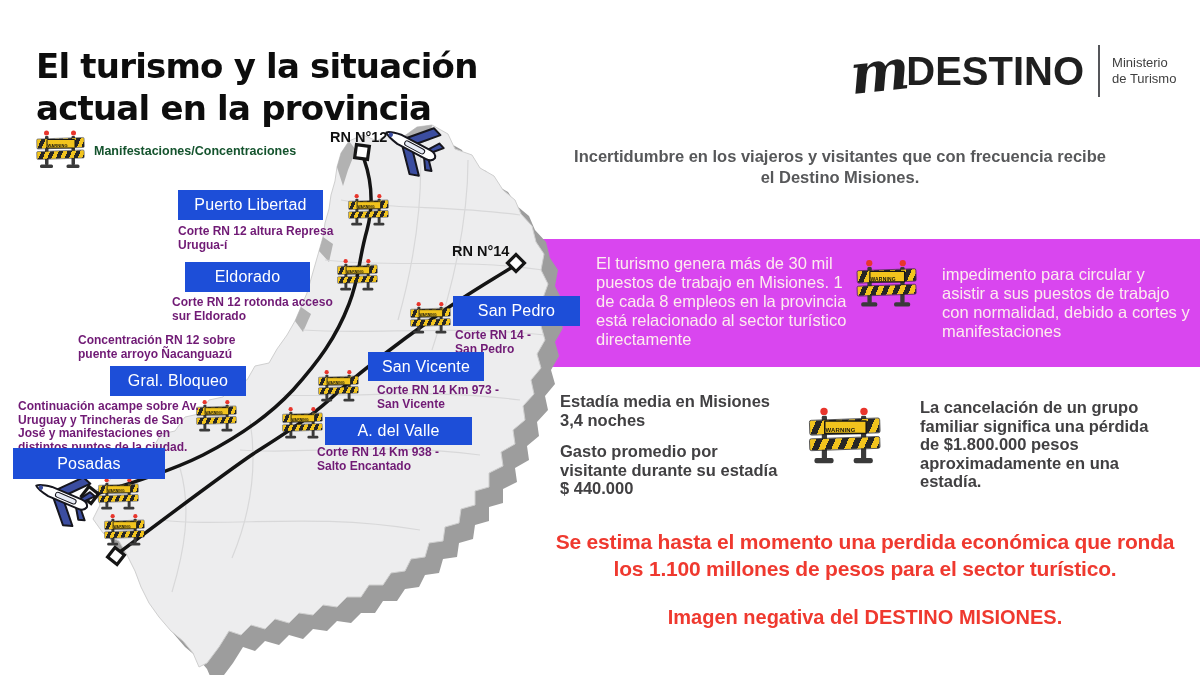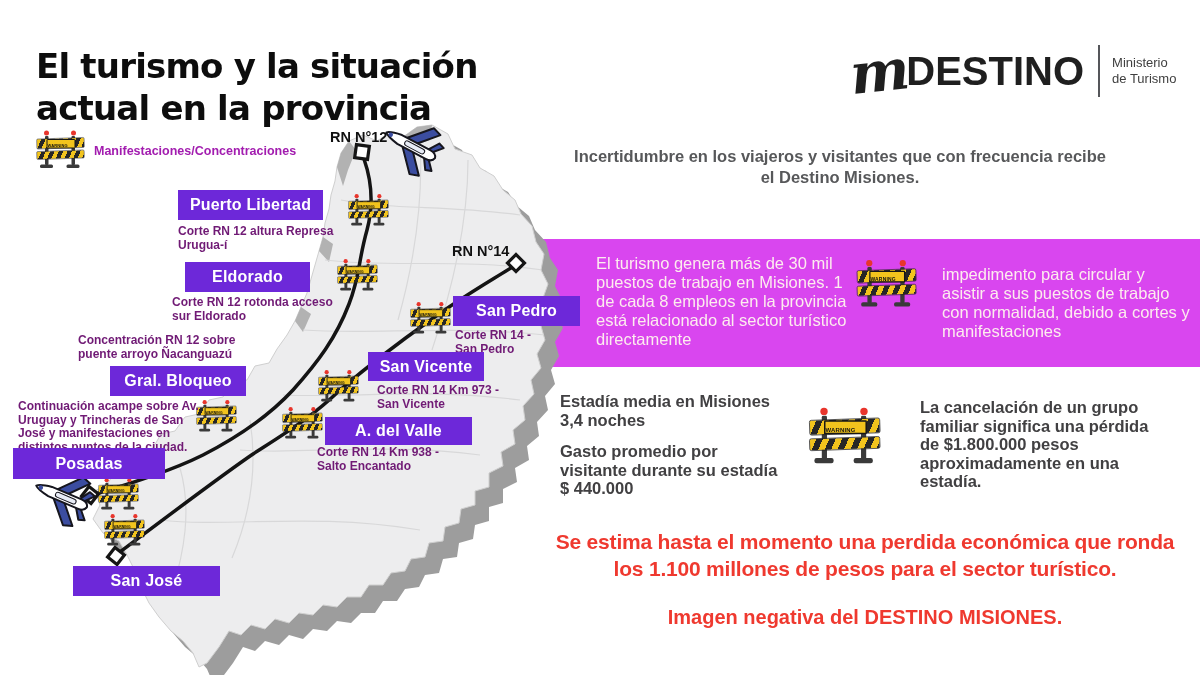--- a/index.html
+++ b/index.html
@@ -11,27 +11,27 @@
          font-family:"DejaVu Sans","Liberation Sans",sans-serif;
          font-weight:bold;font-size:34px;line-height:42px;letter-spacing:-0.8px;color:#0d0d0d;}
   .logo{position:absolute;left:850px;top:40px;height:62px;z-index:5;display:flex;align-items:center;color:#1f1f1f;}
   .logo-m{font-family:"DejaVu Serif",serif;font-style:italic;font-size:56px;line-height:56px;
           font-weight:bold;margin-right:-3px;transform:rotate(-6deg);}
   .logo-rest{font-size:40px;font-weight:bold;letter-spacing:0px;}
   .logo-divider{width:2px;height:52px;background:#55565a;margin:0 12px 0 14px;}
   .ministry{font-size:13px;line-height:16px;color:#404040;}
 
   
-  .legend-label{position:absolute;left:94px;top:144px;z-index:5;font-size:12.5px;font-weight:bold;color:#a21caf;}
+  .legend-label{position:absolute;left:94px;top:144px;z-index:5;font-size:12.5px;font-weight:bold;color:#14532d;}
 
   
   svg.mapsvg{position:absolute;left:0;top:0;z-index:2;pointer-events:none;}
   .rnlabel{position:absolute;z-index:5;font-size:14.5px;font-weight:bold;color:#101010;}
 
-  .citybox{position:absolute;z-index:4;background:#6d28d9;color:#fff;font-weight:bold;font-size:16px;
+  .citybox{position:absolute;z-index:4;background:#1d4ed8;color:#fff;font-weight:normal;font-size:16px;
            display:flex;align-items:center;justify-content:center;letter-spacing:.2px;}
   .caption{position:absolute;z-index:4;margin:0;font-size:12px;line-height:13.5px;font-weight:bold;color:#701a75;}
 
   
   .barrier{position:absolute;width:100px;height:90px;transform:scale(var(--s));transform-origin:0 0;z-index:4;}
   .barrier span{position:absolute;display:block;}
   .b-post{width:7px;height:58px;top:16px;background:#3a3a3a;border-radius:2px;}
   .b-pl{left:20px;}.b-pr{left:73px;}
   .b-foot{width:26px;height:7px;top:73px;background:#3a3a3a;border-radius:3px;}
   .b-fl{left:10px;}.b-fr{left:63px;}
@@ -265,21 +265,20 @@
 
   <div class="citybox" style="left:453px;top:296px;width:127px;height:30px">San Pedro</div>
   <p class="caption" style="left:455px;top:329px;width:95px">Corte RN 14 - San Pedro</p>
 
   <div class="citybox" style="left:368px;top:352px;width:116px;height:29px">San Vicente</div>
   <p class="caption" style="left:377px;top:384px;width:135px">Corte RN 14 Km 973 - San Vicente</p>
 
   <div class="citybox" style="left:325px;top:417px;width:147px;height:28px">A. del Valle</div>
   <p class="caption" style="left:317px;top:446px;width:135px">Corte RN 14 Km 938 - Salto Encantado</p>
 
-  <div class="citybox" style="left:73px;top:566px;width:147px;height:30px">San José</div>
 
   <div class="uncertainty">Incertidumbre en los viajeros y visitantes que con frecuencia recibe el Destino Misiones.</div>
 
   <div class="barrier" style="--s:.62;left:855px;top:257px">
       <span class="b-light b-ll"></span>
       <span class="b-light b-lr"></span>
       <span class="b-post b-pl"></span>
       <span class="b-post b-pr"></span>
       <span class="b-foot b-fl"></span>
       <span class="b-foot b-fr"></span>

